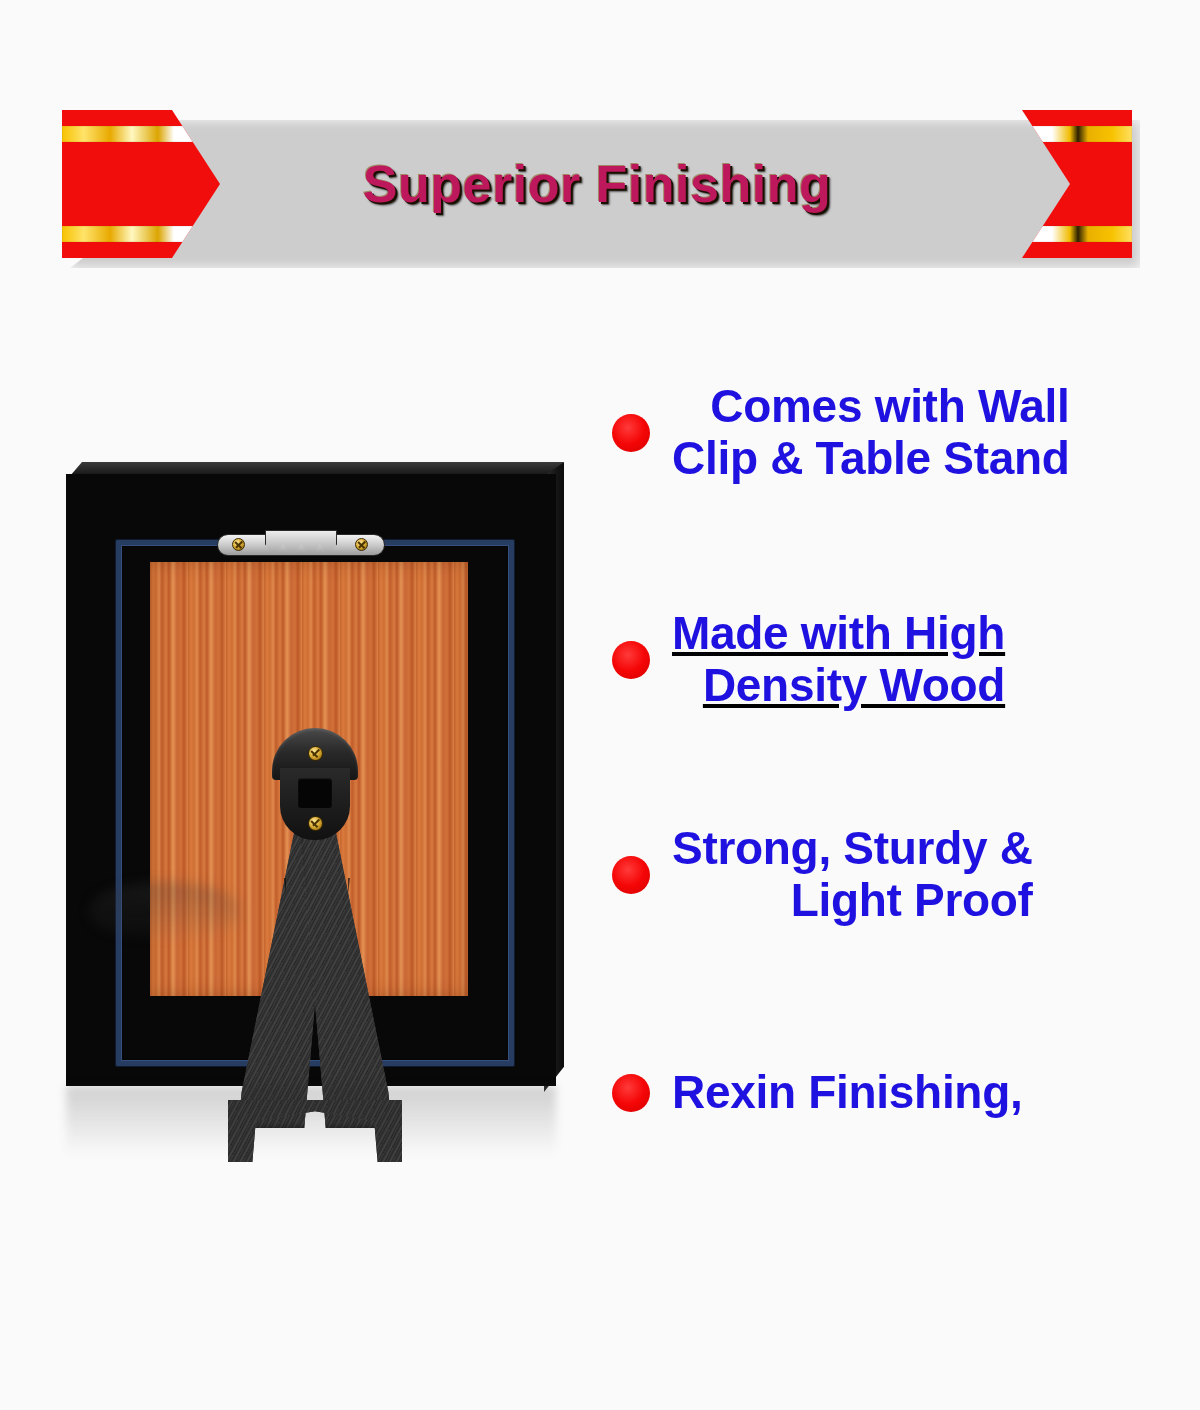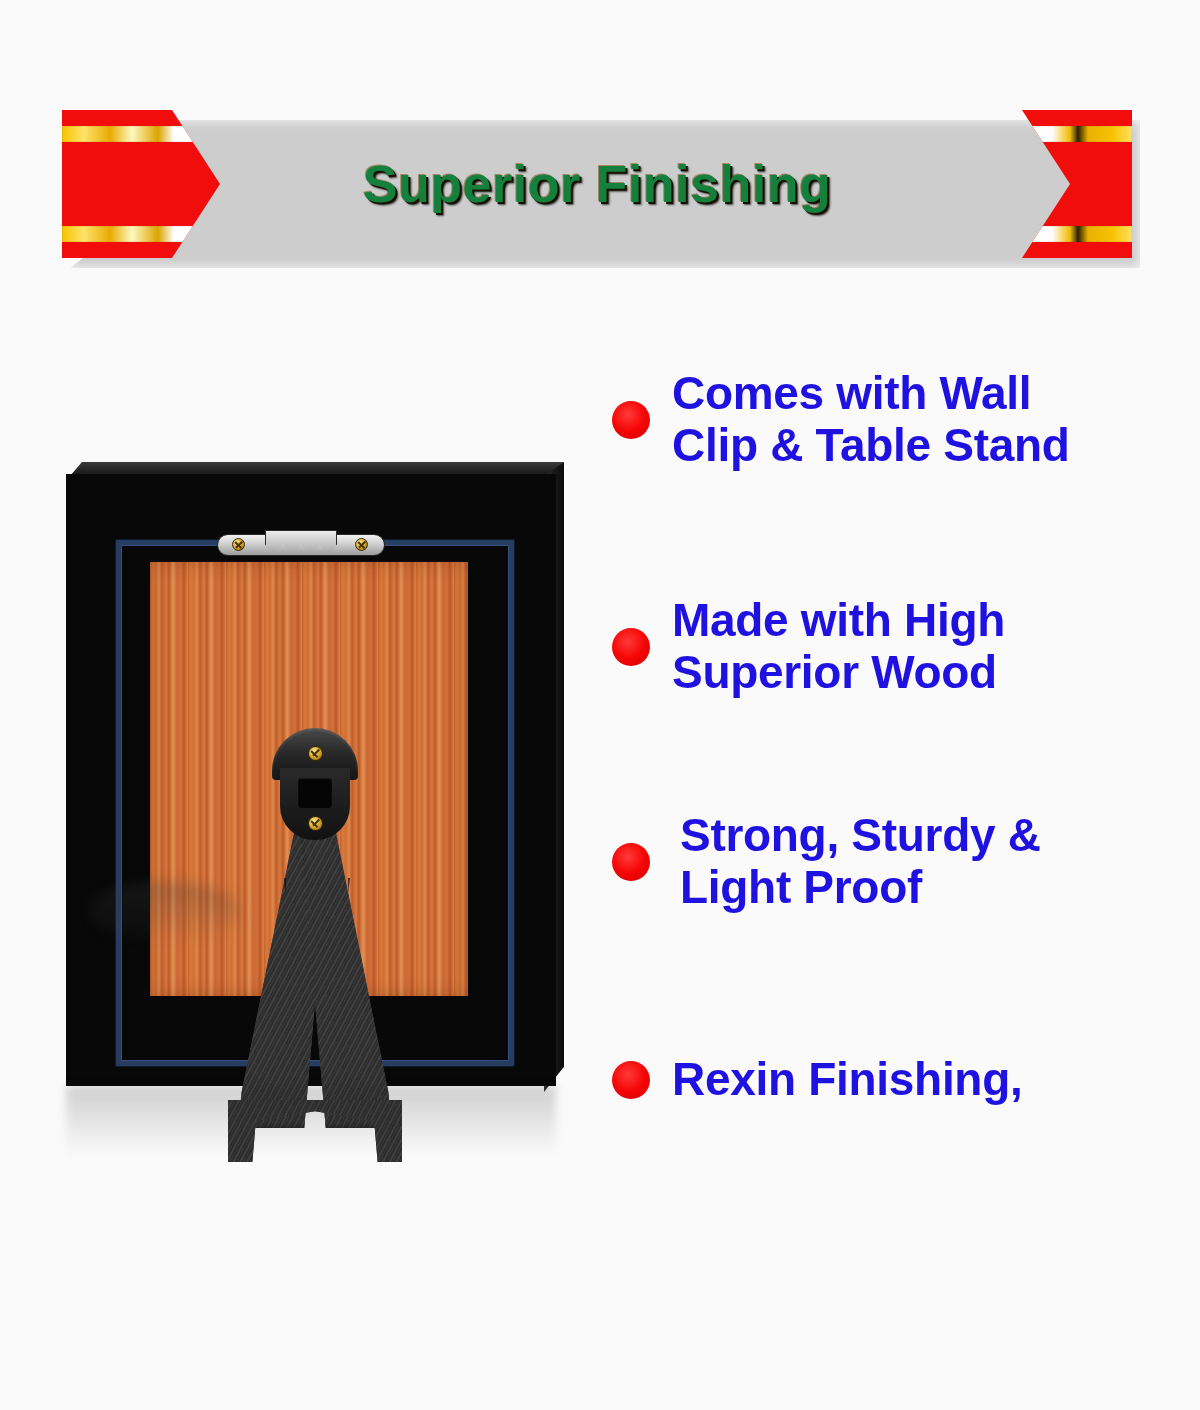--- a/index.html
+++ b/index.html
@@ -76,21 +76,21 @@
     position: absolute;
     left: 0;
     top: 0;
     width: 1070px;
     height: 148px;
     display: flex;
     align-items: center;
     justify-content: center;
     font-size: 52px;
     font-weight: bold;
-    color: #15803d;
+    color: #be185d;
     letter-spacing: 0.5px;
     text-shadow:
       2px 2px 0 #1a1000,
       3px 3px 2px rgba(0,0,0,0.65),
       -1px -1px 0 rgba(120,70,0,0.5);
     white-space: nowrap;
   }
 
   
   #product {
@@ -286,34 +286,35 @@
     left: 6px; top: 636px;
     width: 490px; height: 70px;
     background: linear-gradient(180deg, rgba(40,40,40,0.20) 0%, rgba(200,200,200,0.0) 100%);
     filter: blur(4px);
   }
 
   
   #features {
     position: absolute;
     left: 612px;
-    top: 368px;
+    top: 381px;
     width: 570px;
     height: 835px;
+    text-align: right;
   }
   .feature {
     position: absolute;
     left: 0;
     width: 570px;
     display: flex;
     align-items: center;
   }
   .feature:nth-of-type(1) { top: 0px; }
-  .feature:nth-of-type(2) { top: 227px; }
-  .feature:nth-of-type(3) { top: 442px; gap: 8px; }
+  .feature:nth-of-type(2) { top: 227px; text-decoration: underline; }
+  .feature:nth-of-type(3) { top: 442px; }
   .feature:nth-of-type(4) { top: 686px; }
   .bullet-dot {
     flex: 0 0 auto;
     width: 38px;
     height: 38px;
     border-radius: 50%;
     background: radial-gradient(circle at 42% 36%, #ff3a3a 0%, #f50606 50%, #d40000 100%);
     margin-right: 22px;
   }
   .feature-text {
@@ -377,21 +378,21 @@
       <div class="feature-text">
         <div>Comes with Wall</div>
         <div>Clip &amp; Table Stand</div>
       </div>
     </div>
 
     <div class="feature">
       <div class="bullet-dot"></div>
       <div class="feature-text">
         <div>Made with High</div>
-        <div>Superior Wood</div>
+        <div>Density Wood</div>
       </div>
     </div>
 
     <div class="feature">
       <div class="bullet-dot"></div>
       <div class="feature-text">
         <div>Strong, Sturdy &amp;</div>
         <div>Light Proof</div>
       </div>
     </div>

